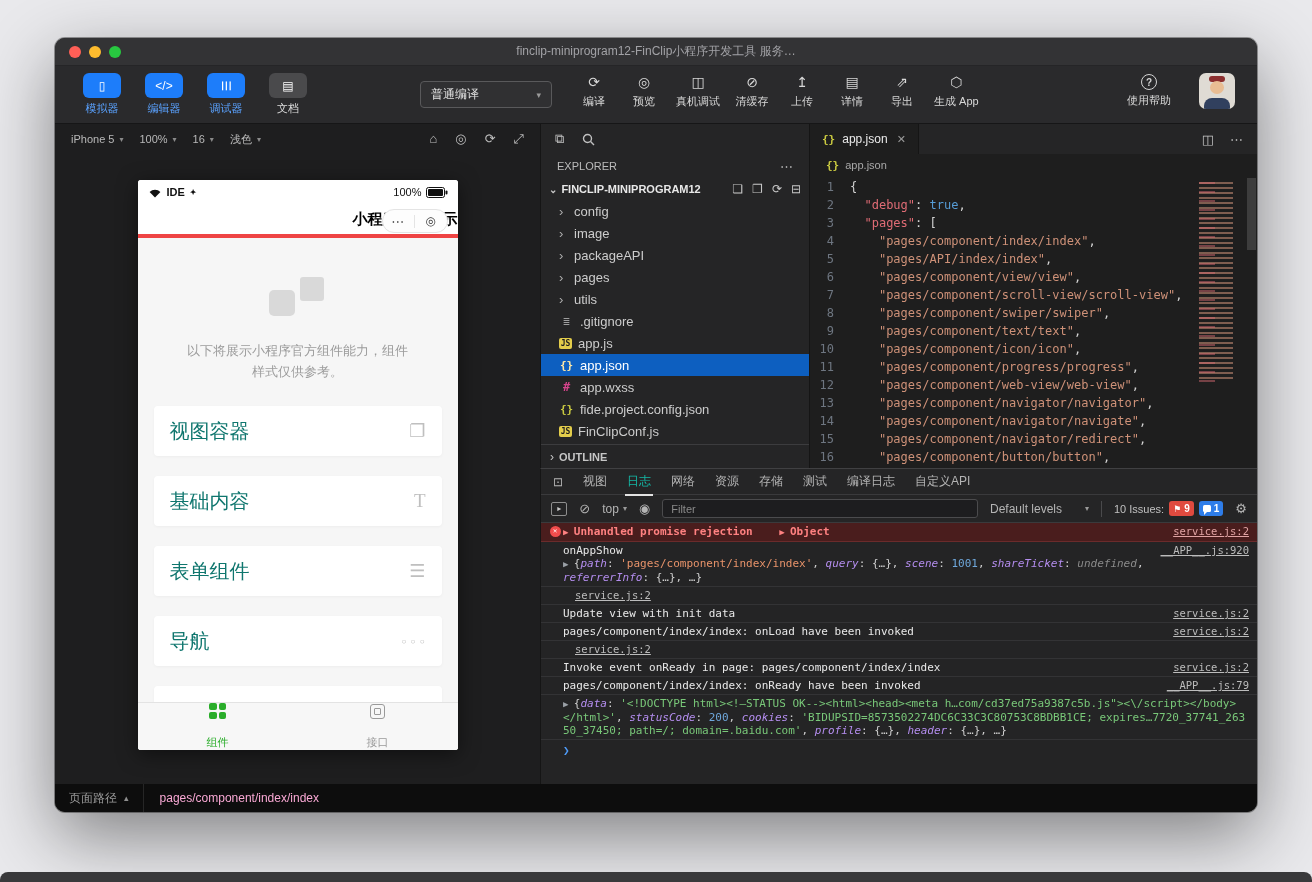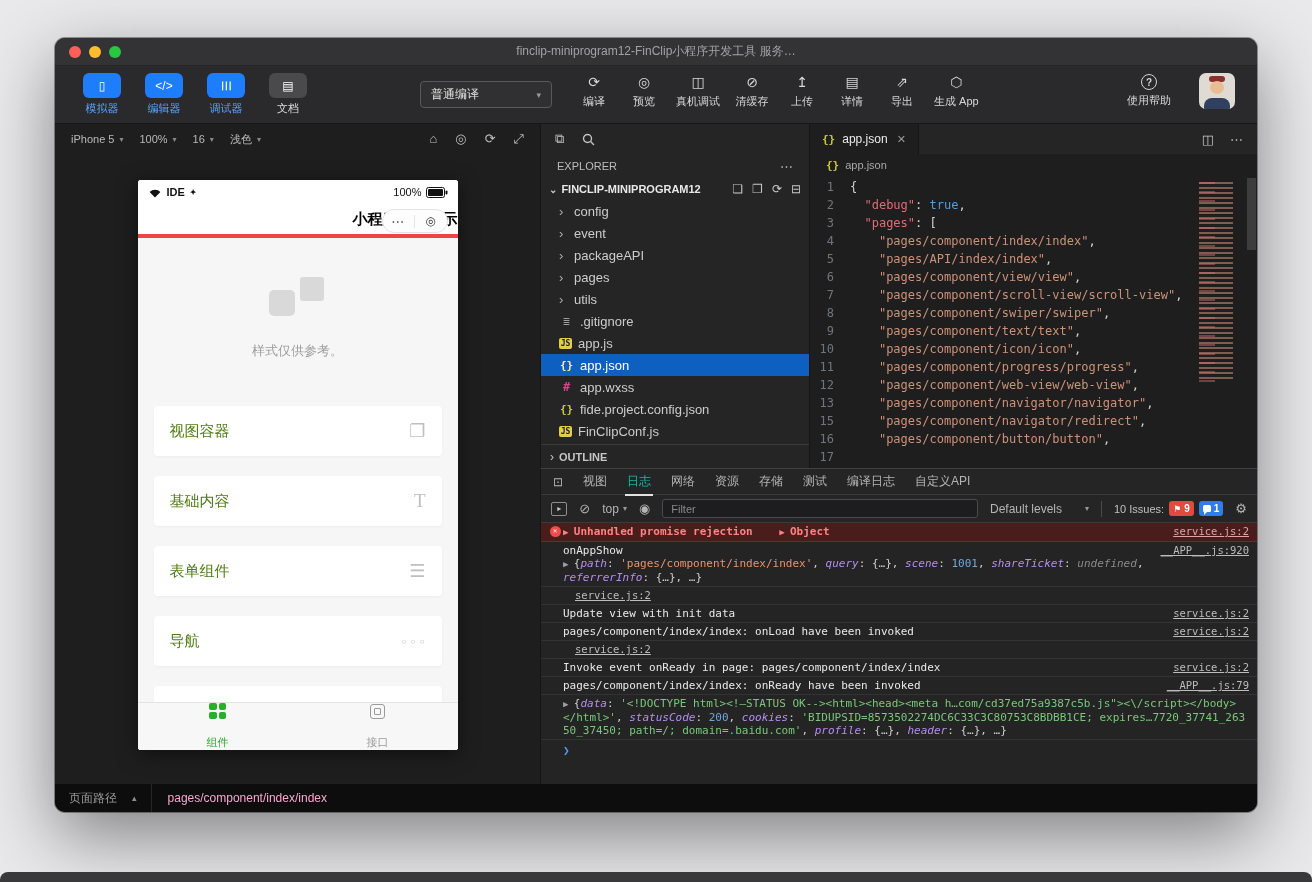--- a/index.html
+++ b/index.html
@@ -56,21 +56,21 @@
 .cap-more{font-size:13px;letter-spacing:1px}
 .cap-close{font-size:12px}
 .cap-div{width:1px;height:13px;background:#e4e4e4}
 .p-content{flex:1;background:#f6f6f6;position:relative;overflow:hidden}
 .ph-logo{position:absolute;top:36px;left:50%;transform:translateX(-50%);width:62px;height:44px}
 .ph-sq1{position:absolute;left:2px;bottom:2px;width:26px;height:26px;border-radius:5px;background:#d9d9d9}
 .ph-sq2{position:absolute;right:2px;top:0;width:30px;height:30px;border-radius:6px;background:#d9d9d9;border:3px solid #f6f6f6}
 .ph-intro{position:absolute;top:102px;left:0;right:0;text-align:center;font-size:13px;color:#9c9c9c;line-height:21px}
 .cards{position:absolute;top:168px;left:16px;right:16px;display:flex;flex-direction:column;gap:20px}
 .card{height:50px;background:#fff;border-radius:4px;display:flex;align-items:center;justify-content:space-between;padding:0 16px;box-shadow:0 1px 3px rgba(0,0,0,.04);flex:0 0 auto;cursor:pointer}
-.card-label{font-size:15px;color:#4d7c0f}
+.card-label{font-size:20px;color:#0f766e}
 .card-icon{color:#bfbfbf;font-size:18px}
 .card-icon.nav{font-size:8px;letter-spacing:1px;color:#b5b5b5}
 .card-icon.txt{font-family:"Liberation Serif",serif;font-size:19px}
 .p-tabbar{position:absolute;bottom:0;left:0;right:0;height:48px;background:#f7f7f7;border-top:1px solid #e3e3e3;display:flex}
 .p-tab{flex:1;display:flex;flex-direction:column;align-items:center;justify-content:center;gap:16px;font-size:11px;color:#9a9a9a;cursor:pointer}
 .p-tab.active{color:#2aad2a}
 .grid-icon{width:17px;height:17px;display:grid;grid-template-columns:1fr 1fr;grid-template-rows:1fr 1fr;gap:2px}
 .grid-icon i{background:#2aad2a;border-radius:2px}
 .chip-icon{width:15px;height:15px;border:1.5px solid #9a9a9a;border-radius:3px;position:relative}
 .chip-icon::before{content:"";position:absolute;left:3px;top:3px;right:3px;bottom:3px;border:1.2px solid #9a9a9a;border-radius:1px}
@@ -160,21 +160,21 @@
 .seg-s{color:#e8936a}
 .seg-g{color:#79c879}
 .seg-n{color:#6fa8dc}
 .seg-u{color:#8b8b8b;font-style:italic}
 .seg-err{color:#ff8181;font-weight:700}
 .seg-arrow{color:#9aa0a6;font-size:9px}
 .seg-arrow-err{color:#ff8181;font-size:9px}
 .seg-prompt{color:#4f9cf9;font-weight:700}
 
 .statusbar{height:28px;background:#0d0d0d;display:flex;align-items:center;font-size:12px;color:#9a9a9a;flex:0 0 auto}
-.sb-left{display:flex;align-items:center;gap:15px;padding:12px 14px;height:100%;cursor:pointer}
+.sb-left{display:flex;align-items:center;gap:7px;padding:12px 14px;height:100%;cursor:pointer}
 .sb-caret{font-size:9px;color:#8f8f8f}
 .sb-div{width:1px;height:100%;background:#262626}
 .sb-path{padding:0 16px;color:#f9a8d4}
 </style>
 </head>
 <body>
 
 <div class="window">
 
   <div class="titlebar">
@@ -316,20 +316,21 @@
             <span class="cap-div"></span>
             <span class="cap-half cap-close">◎</span>
           </span>
         </div>
         <div class="p-content">
           <div class="ph-logo">
             <div class="ph-sq1"></div>
             <div class="ph-sq2"></div>
           </div>
           <div class="ph-intro">
+            <div>以下将展示小程序官方组件能力，组件</div>
             <div>样式仅供参考。</div>
           </div>
           <div class="cards" id="cards">
               <div class="card">
                 <span class="card-label">视图容器</span>
                 <span class="card-icon">❐</span>
               </div>
               <div class="card">
                 <span class="card-label">基础内容</span>
                 <span class="card-icon txt">T</span>
@@ -388,21 +389,21 @@
                 <span>⊟</span>
               </span>
           </div>
           <div class="exp-items" id="exp-items">
               <div class="exp-item">
                 <span class="exp-chev">›</span>
                 <span class="exp-name">config</span>
               </div>
               <div class="exp-item">
                 <span class="exp-chev">›</span>
-                <span class="exp-name">event</span>
+                <span class="exp-name">image</span>
               </div>
               <div class="exp-item">
                 <span class="exp-chev">›</span>
                 <span class="exp-name">packageAPI</span>
               </div>
               <div class="exp-item">
                 <span class="exp-chev">›</span>
                 <span class="exp-name">pages</span>
               </div>
               <div class="exp-item">
@@ -506,20 +507,24 @@
                 <span class="ln">11</span>
                 <span class="code-text"><span class="tok-p">    </span><span class="tok-str">"pages/component/progress/progress"</span><span class="tok-p">,</span></span>
               </div>
               <div class="code-line">
                 <span class="ln">12</span>
                 <span class="code-text"><span class="tok-p">    </span><span class="tok-str">"pages/component/web-view/web-view"</span><span class="tok-p">,</span></span>
               </div>
               <div class="code-line">
                 <span class="ln">13</span>
                 <span class="code-text"><span class="tok-p">    </span><span class="tok-str">"pages/component/navigator/navigator"</span><span class="tok-p">,</span></span>
+              </div>
+              <div class="code-line">
+                <span class="ln">14</span>
+                <span class="code-text"><span class="tok-p">    </span><span class="tok-str">"pages/component/navigator/navigate"</span><span class="tok-p">,</span></span>
               </div>
               <div class="code-line">
                 <span class="ln">15</span>
                 <span class="code-text"><span class="tok-p">    </span><span class="tok-str">"pages/component/navigator/redirect"</span><span class="tok-p">,</span></span>
               </div>
               <div class="code-line">
                 <span class="ln">16</span>
                 <span class="code-text"><span class="tok-p">    </span><span class="tok-str">"pages/component/button/button"</span><span class="tok-p">,</span></span>
               </div>
               <div class="code-line">

